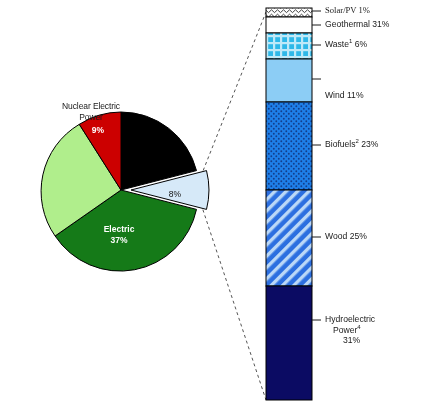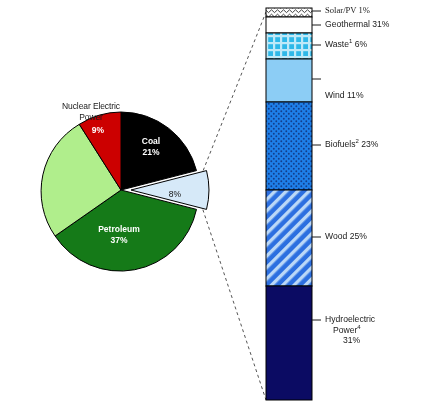--- a/index.html
+++ b/index.html
@@ -99,27 +99,23 @@
       <path d="M121,190 L196.5,209.4 A78,78 0 0,1 55.1,236.0 Z" fill="#157A18" stroke="#000000" stroke-width="1"></path>
 
       <path d="M121,190 L55.1,236.0 A78,78 0 0,1 79.3,124.3 Z" fill="#B0EE8C" stroke="#000000" stroke-width="1"></path>
 
       <path d="M121,190 L79.3,124.3 A78,78 0 0,1 121,112 Z" fill="#CC0000" stroke="#000000" stroke-width="1"></path>
 
       <path d="M131,190 L206.5,170.6 A78,78 0 0,1 206.5,209.4 Z" fill="#D6E9F8" stroke="#000000" stroke-width="1"></path>
     </g>
   </svg>
 
-  <div class="pie-inner on-dark" style="left:123px; top:136px; width:56px;">
-    <span>Coal</span><br>
-    <span>21%</span>
-  </div>
 
   <div class="pie-inner on-dark" style="left:69px; top:224px; width:100px;">
-    <span>Petroleum</span><br>
+    <span>Electric</span><br>
     <span>37%</span>
   </div>
 
 
   <div class="pie-inner on-dark" style="left:78px; top:125px; width:40px;">9%</div>
 
   <div class="pie-inner on-light" style="left:158px; top:189px; width:34px; font-weight:normal;">8%</div>
 
   <div class="lbl center" style="left:35px; top:85px; width:112px;margin-top:16px;">
     <span>Nuclear Electric</span><br>

